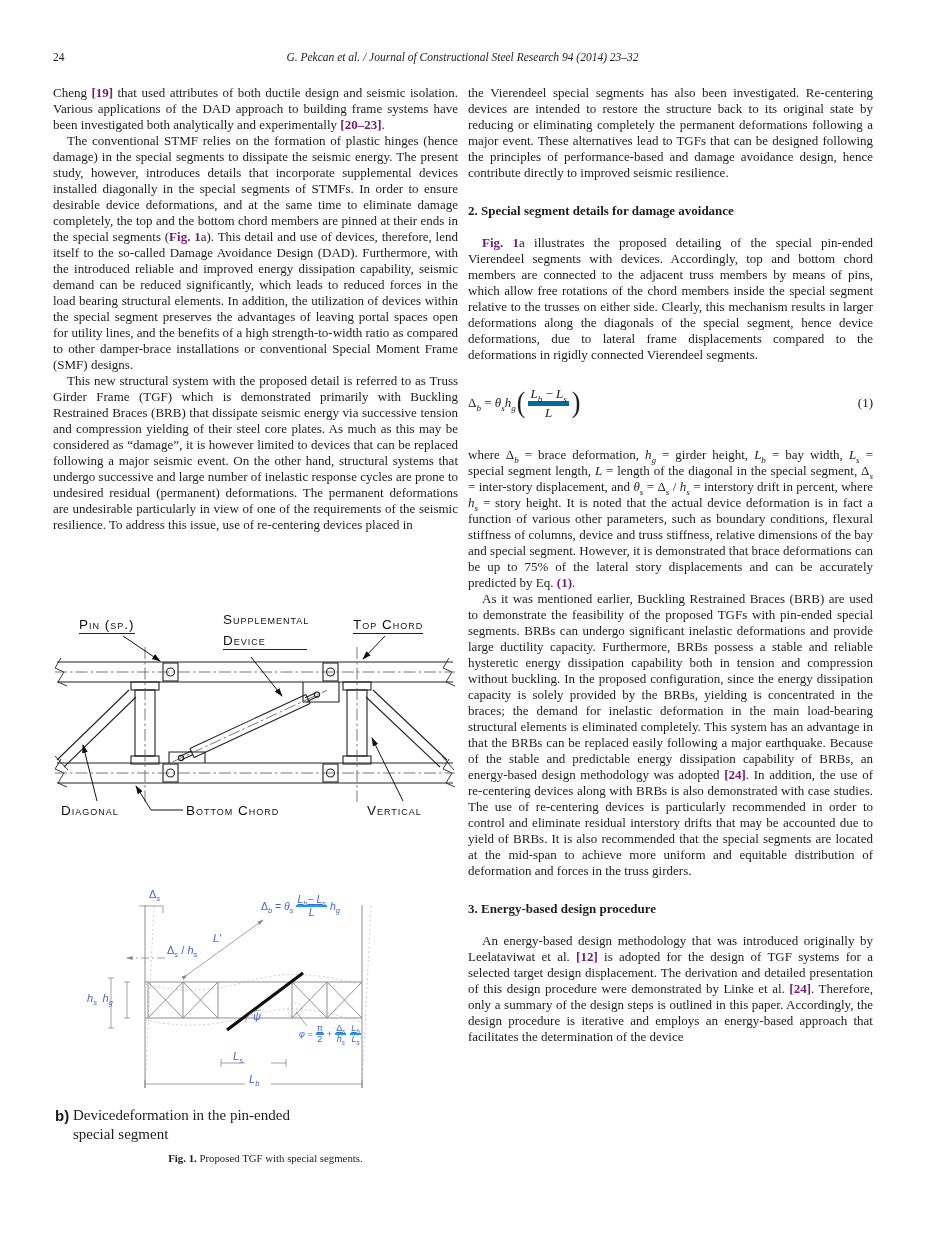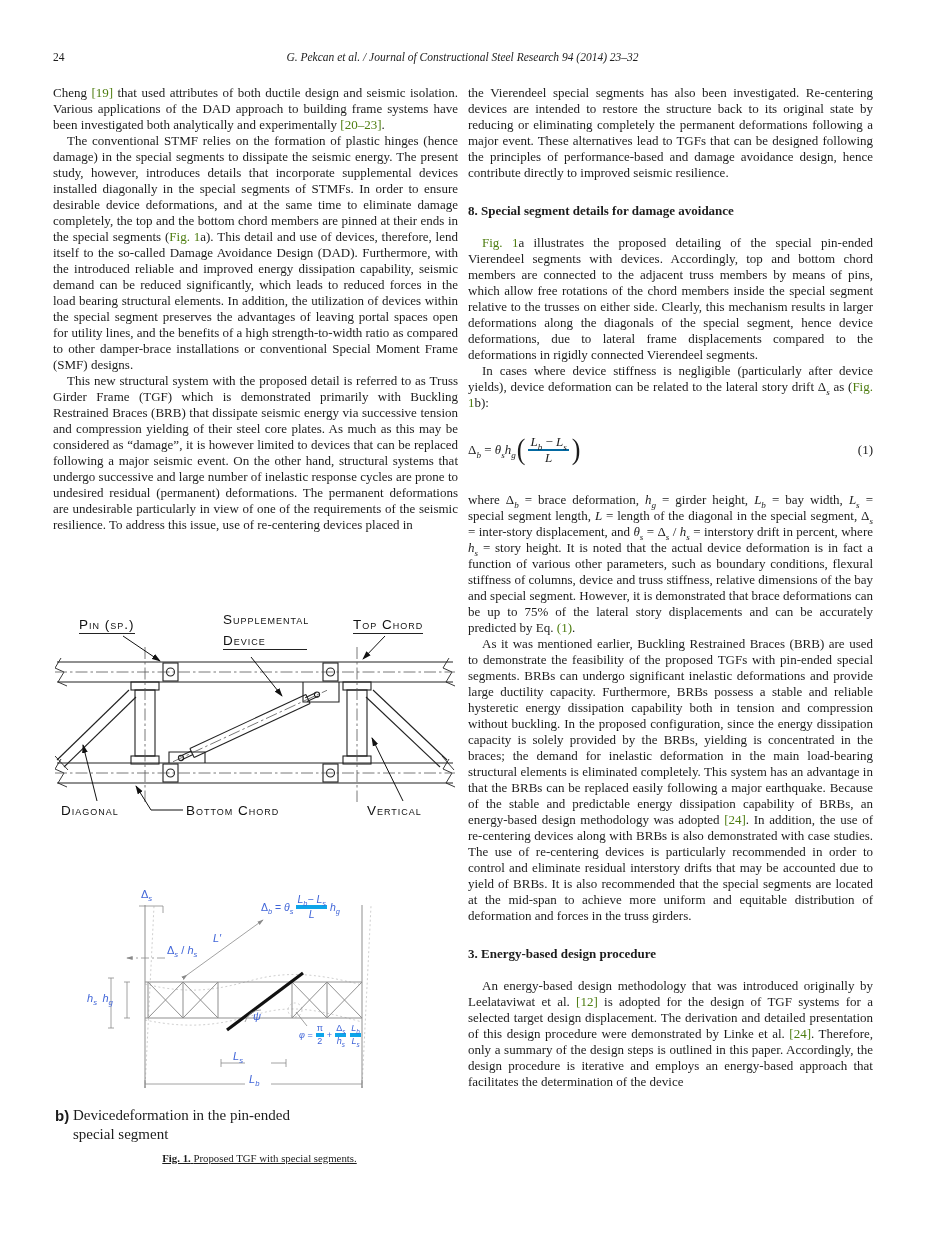--- a/index.html
+++ b/index.html
@@ -9,42 +9,42 @@
   .pagenum{position:absolute;left:53px;top:51px;font-size:11.5px;}
   .runhead{position:absolute;left:0;top:51px;width:925px;text-align:center;
            font-size:11.5px;font-style:italic;color:#222;}
   
   .col{position:absolute;top:85px;width:405px;font-size:13px;line-height:16px;
        text-align:justify;}
   .col-left{left:53px;}
   .col-right{left:468px;}
   p{margin:0;}
   .ind{text-indent:14px;}
-  .link{color:#4d7c0f;}
+  .link{color:#701a75;font-weight:bold;}
   .it{font-style:italic;}
   sub{font-size:70%;line-height:0;font-style:italic;}
   h2{font-size:13px;margin:22px 0 16px 0;font-weight:bold;text-align:left;}
   
   .equation{display:flex;align-items:center;margin:24px 0 28px 0;}
   .eq-body{flex:1;display:inline-flex;align-items:center;gap:1px;}
   .big-paren{font-size:26px;font-weight:400;transform:scaleY(1.1);}
   .frac{display:inline-flex;flex-direction:column;align-items:center;vertical-align:middle;
         margin:0 2px;line-height:1.05;}
-  .frac .num{border-bottom:2px solid #0369a1;padding:0 2px;}
+  .frac .num{border-bottom:5px solid #0369a1;padding:0 2px;}
   .eq-num{font-size:13px;}
   
   .figwrap{position:absolute;}
   .figwrap svg{position:absolute;left:0;top:0;}
   .cad{position:absolute;font-family:"Liberation Sans",sans-serif;font-variant:small-caps;
        letter-spacing:1px;font-size:13.5px;color:#111;white-space:nowrap;}
   .cad-u{border-bottom:1.2px solid #222;padding-bottom:1px;}
   .blab{position:absolute;font-family:"Liberation Sans",sans-serif;font-size:11px;
         color:#4065d8;white-space:nowrap;}
   .blab .frac{line-height:1;margin:0 1px;}
-  .blab .frac .num{border-bottom:4px solid #0ea5e9;padding:0 1px;}
+  .blab .frac .num{border-bottom:2px solid #0ea5e9;padding:0 1px;text-decoration:underline;}
   .fig-eq{display:inline-flex;align-items:center;gap:2px;font-size:10.5px;justify-content:space-between;}
   .phi{font-size:9px;}
   .caption{position:absolute;font-size:15px;line-height:19px;}
   .cap-tag{font-family:"Liberation Sans",sans-serif;font-weight:bold;font-size:15px;}
   .cap-hang{display:inline-block;vertical-align:top;}
   .figcap{position:absolute;font-size:10.8px;text-align:center;}
   .figcap b{font-weight:bold;}
 </style>
 </head>
 <body>
@@ -55,23 +55,22 @@
   <div class="runhead">G. Pekcan et al. / Journal of Constructional Steel Research 94 (2014) 23–32</div>
 
   <div class="col col-left">
     <p><span>Cheng </span><span class="link">[19]</span><span> that used attributes of both ductile design and seismic isolation. Various applications of the DAD approach to building frame systems have been investigated both analytically and experimentally </span><span class="link">[20–23]</span><span>.</span></p>
     <p class="ind"><span>The conventional STMF relies on the formation of plastic hinges (hence damage) in the special segments to dissipate the seismic energy. The present study, however, introduces details that incorporate supplemental devices installed diagonally in the special segments of STMFs. In order to ensure desirable device deformations, and at the same time to eliminate damage completely, the top and the bottom chord members are pinned at their ends in the special segments (</span><span class="link">Fig. 1</span><span>a). This detail and use of devices, therefore, lend itself to the so-called Damage Avoidance Design (DAD). Furthermore, with the introduced reliable and improved energy dissipation capability, seismic demand can be reduced significantly, which leads to reduced forces in the load bearing structural elements. In addition, the utilization of devices within the special segment preserves the advantages of leaving portal spaces open for utility lines, and the benefits of a high strength-to-width ratio as compared to other damper-brace installations or conventional Special Moment Frame (SMF) designs.</span></p>
     <p class="ind"><span>This new structural system with the proposed detail is referred to as Truss Girder Frame (TGF) which is demonstrated primarily with Buckling Restrained Braces (BRB) that dissipate seismic energy via successive tension and compression yielding of their steel core plates. As much as this may be considered as “damage”, it is however limited to devices that can be replaced following a major seismic event. On the other hand, structural systems that undergo successive and large number of inelastic response cycles are prone to undesired residual (permanent) deformations. The permanent deformations are undesirable particularly in view of one of the requirements of the seismic resilience. To address this issue, use of re-centering devices placed in</span></p>
   </div>
 
   <div class="col col-right">
     <p><span>the Vierendeel special segments has also been investigated. Re-centering devices are intended to restore the structure back to its original state by reducing or eliminating completely the permanent deformations following a major event. These alternatives lead to TGFs that can be designed following the principles of performance-based and damage avoidance design, hence contribute directly to improved seismic resilience.</span></p>
-    <h2>8. Special segment details for damage avoidance</h2>
+    <h2>2. Special segment details for damage avoidance</h2>
     <p class="ind"><span class="link">Fig. 1</span><span>a illustrates the proposed detailing of the special pin-ended Vierendeel segments with devices. Accordingly, top and bottom chord members are connected to the adjacent truss members by means of pins, which allow free rotations of the chord members inside the special segment relative to the trusses on either side. Clearly, this mechanism results in larger deformations along the diagonals of the special segment, hence device deformations, due to lateral frame displacements compared to the deformations in rigidly connected Vierendeel segments.</span></p>
-    <p class="ind"><span>In cases where device stiffness is negligible (particularly after device yields), device deformation can be related to the lateral story drift </span><span>Δ</span><sub>s</sub><span> as (</span><span class="link">Fig. 1</span><span>b):</span></p>
 
     <div class="equation">
       <span class="eq-body">
         <span><span>Δ</span><sub>b</sub><span> = </span><span class="it">θ</span><sub>s</sub><span class="it">h</span><sub>g</sub></span>
         <span class="big-paren">(</span>
         <span class="frac">
           <span class="num"><span class="it">L</span><sub>b</sub><span> − </span><span class="it">L</span><sub>s</sub></span>
           <span class="den"><span class="it">L</span></span>
         </span>
         <span class="big-paren">)</span>
@@ -245,21 +244,21 @@
         <line x1="168" y1="177" x2="192" y2="177"></line>
           <line x1="218" y1="177" x2="233" y2="177"></line>
         <line x1="168" y1="173" x2="168" y2="181"></line>
           <line x1="233" y1="173" x2="233" y2="181"></line>
         <line x1="92" y1="198" x2="192" y2="198"></line>
           <line x1="218" y1="198" x2="309" y2="198"></line>
         <line x1="92" y1="194" x2="92" y2="202"></line>
           <line x1="309" y1="194" x2="309" y2="202"></line>
       </g>
     </svg>
-    <div class="blab" style="left:88px;top:2px;"><span>Δ</span><sub>s</sub></div>
+    <div class="blab" style="left:96px;top:2px;"><span>Δ</span><sub>s</sub></div>
     <div class="blab fig-eq" style="left:208px;top:8px;">
       <span><span>Δ</span><sub>b</sub><span> = </span><span class="it">θ</span><sub>s</sub></span>
       <span class="frac">
           <span class="num"><span class="it">L</span><sub>b</sub><span>− </span><span class="it">L</span><sub>s</sub></span>
           <span class="den"><span class="it">L</span></span>
         </span>
       <span><span class="it">h</span><sub>g</sub></span>
     </div>
     <div class="blab" style="left:160px;top:46px;"><span class="it">L′</span></div>
     <div class="blab" style="left:114px;top:58px;"><span>Δ</span><sub>s</sub><span> / </span><span class="it">h</span><sub>s</sub></div>
@@ -283,18 +282,18 @@
     </div>
     <div class="blab" style="left:180px;top:164px;"><span class="it">L</span><sub>s</sub></div>
     <div class="blab" style="left:196px;top:187px;"><span class="it">L</span><sub>b</sub></div>
   </div>
 
   <div class="caption" style="left:55px;top:1106px;width:330px;">
     <span class="cap-tag">b)</span>
     <span class="cap-hang" style="width:240px;">Devicedeformation in the pin-ended special segment</span>
   </div>
 
-  <div class="figcap" style="left:57px;top:1152px;width:405px;text-decoration:underline;">
+  <div class="figcap" style="left:63px;top:1152px;width:405px;">
     <b>Fig. 1.</b>
     <span>Proposed TGF with special segments.</span>
   </div>
 
 </div>
 
 </body></html>

